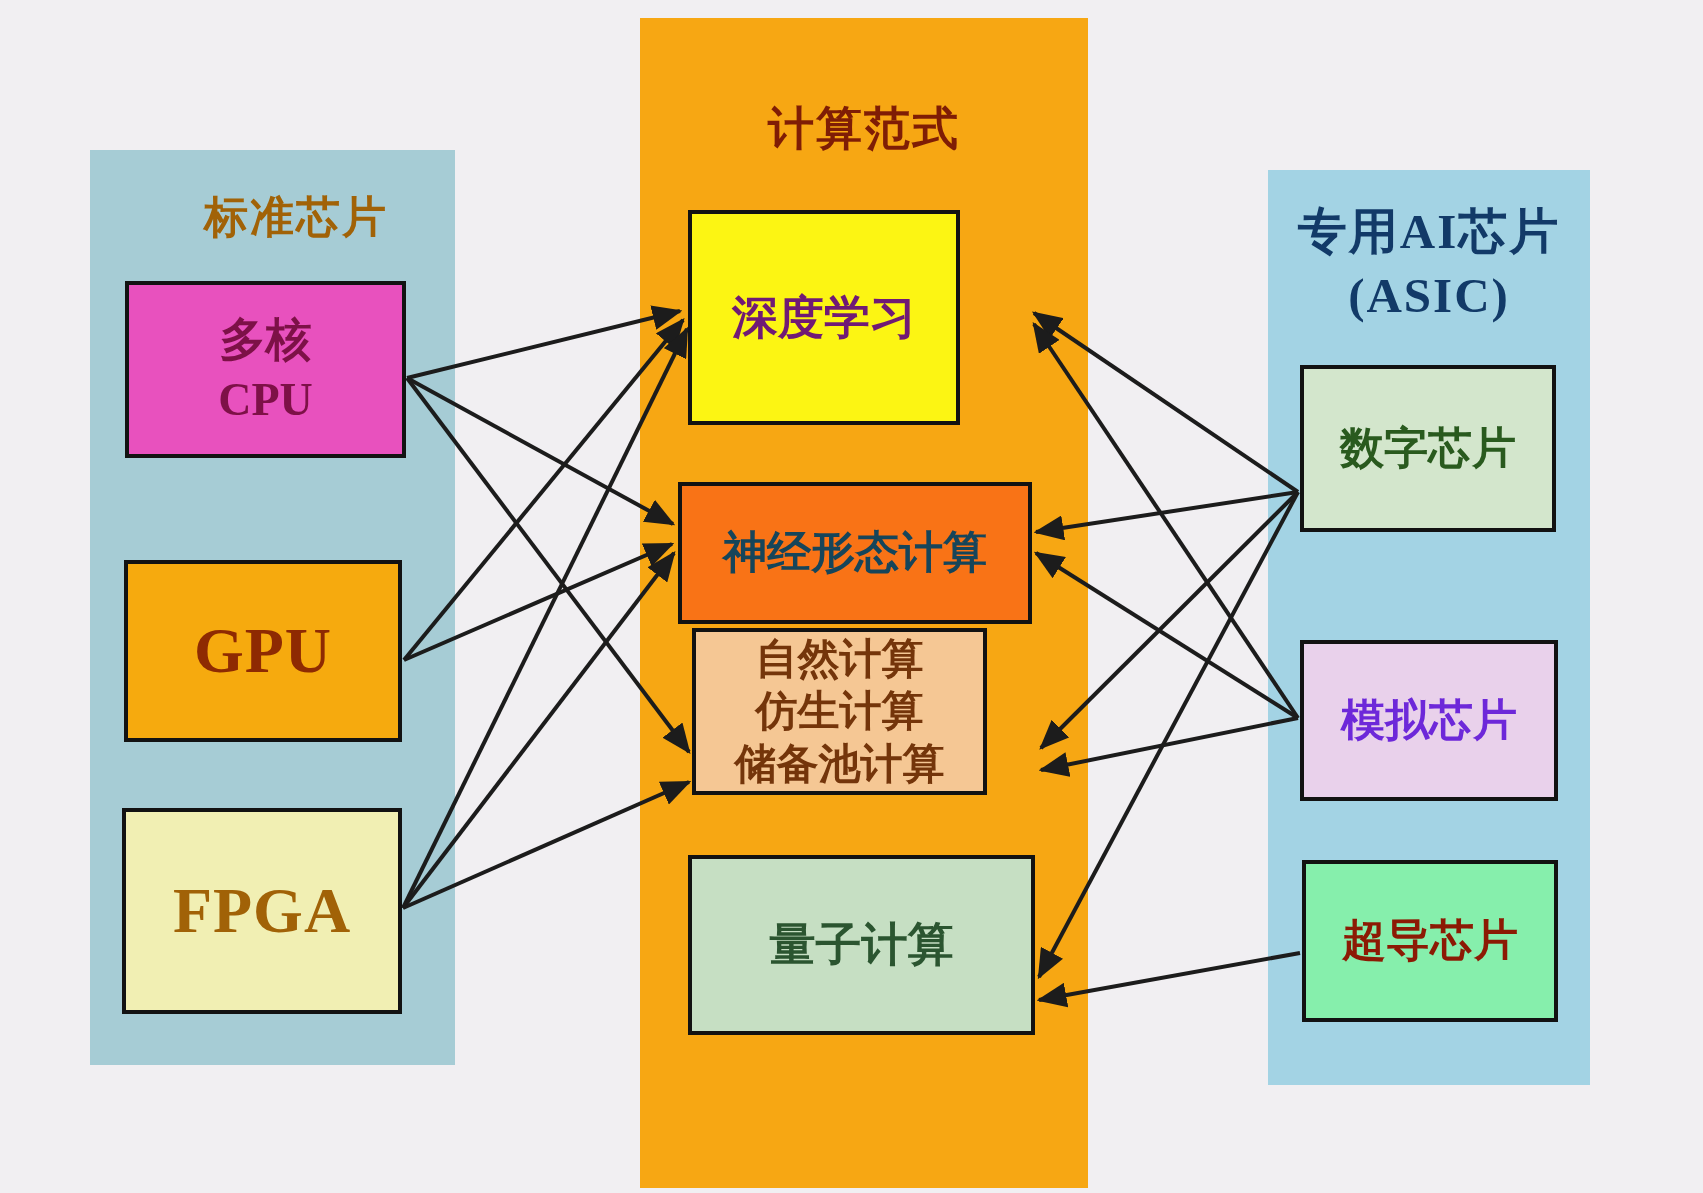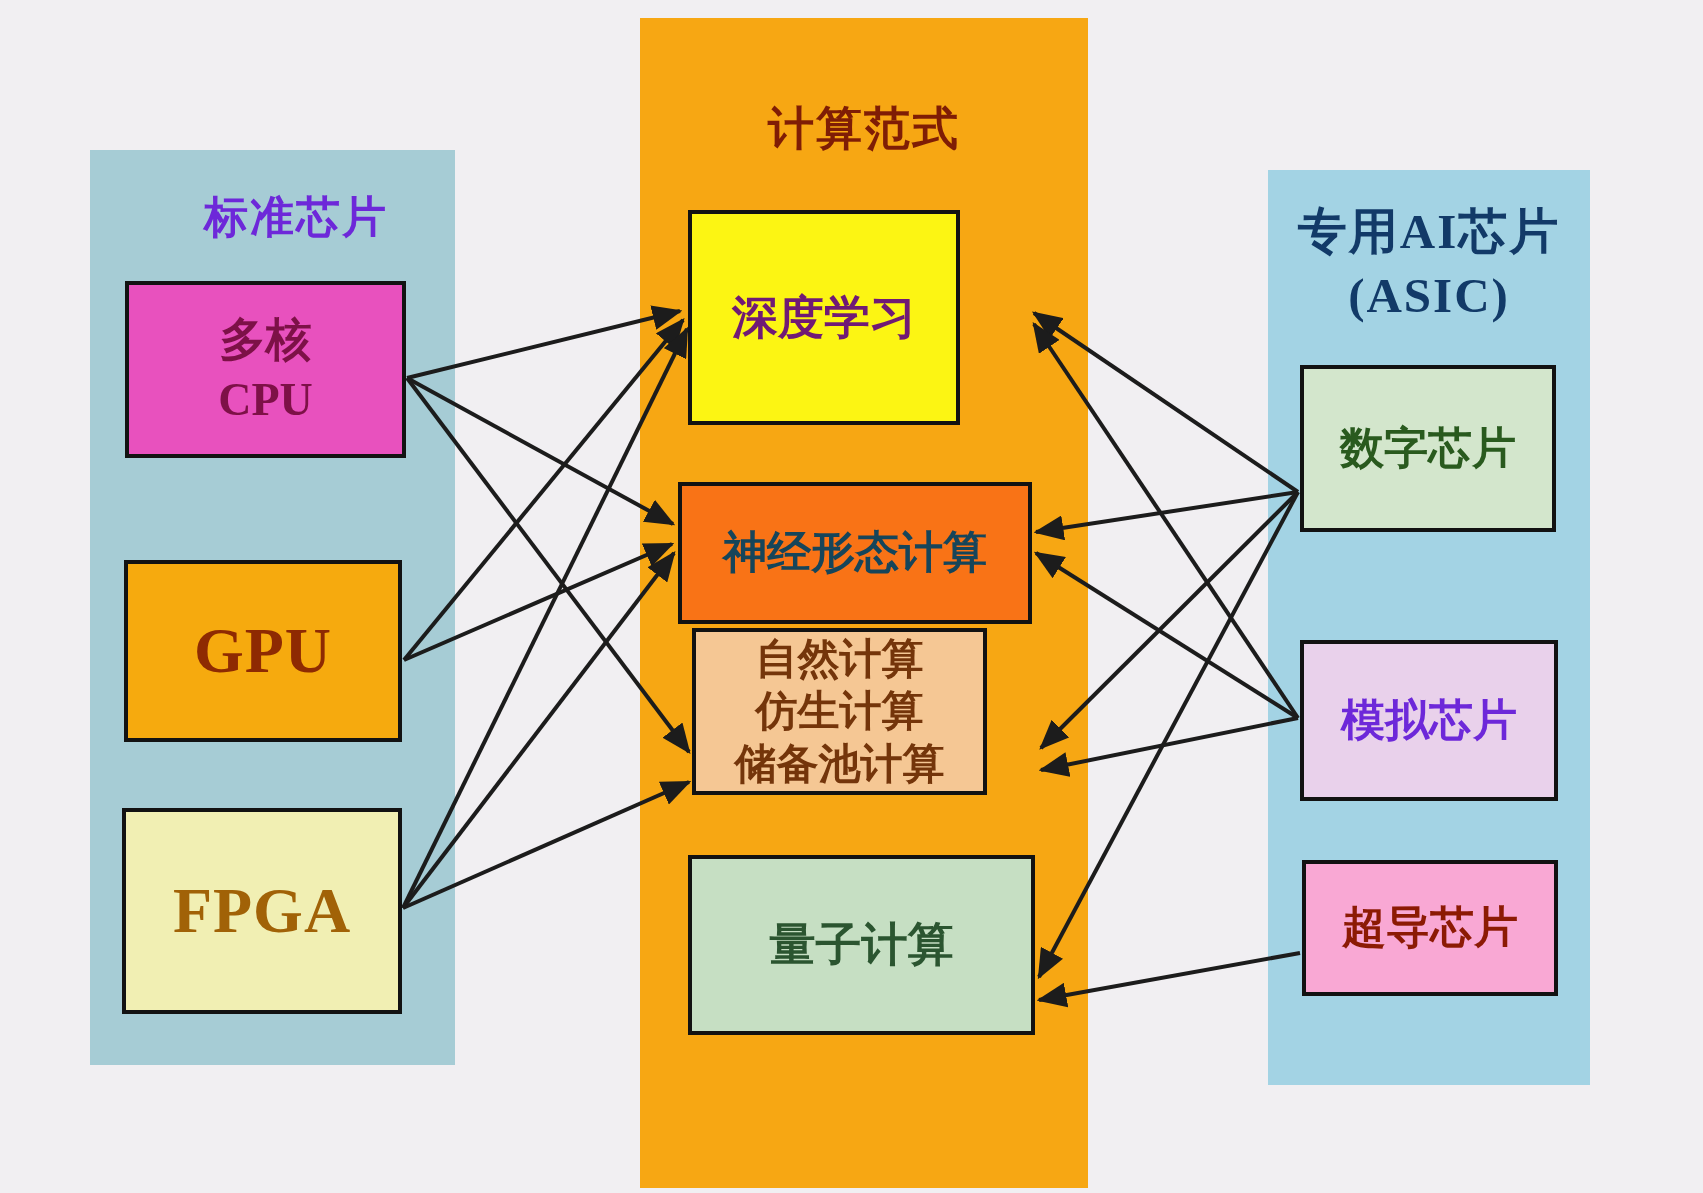--- a/index.html
+++ b/index.html
@@ -40,40 +40,40 @@
 </style>
 </head>
 <body>
 
 <div class="canvas" style="background: rgb(241, 239, 242);">
 
   <div class="panel" style="left: 90px; top: 150px; width: 365px; height: 915px; background: rgb(166, 204, 213);"></div>
   <div class="panel" style="left: 640px; top: 18px; width: 448px; height: 1170px; background: rgb(247, 167, 19);"></div>
   <div class="panel" style="left: 1268px; top: 170px; width: 322px; height: 915px; background: rgb(163, 211, 228);"></div>
 
-  <div class="panel-title cjk44" style="left: 90px; top: 188px; width: 412px; color: #6d28d9;">标准芯片</div>
+  <div class="panel-title cjk44" style="left: 90px; top: 188px; width: 412px; color: #a16207;">标准芯片</div>
   <div class="panel-title cjk46" style="left: 640px; top: 98px; width: 448px; color: rgb(127, 29, 5);">计算范式</div>
   <div class="panel-title" style="left: 1268px; top: 200px; width: 322px; font-size: 49px; line-height: 1.3; color: rgb(18, 58, 104);">专用AI芯片
 (ASIC)</div>
 
   <div class="node cjk46" style="left: 125px; top: 281px; width: 281px; height: 177px; background: rgb(232, 81, 190); color: rgb(125, 17, 71);">多核
 CPU</div>
   <div class="node latin46" style="left: 124px; top: 560px; width: 278px; height: 182px; background: rgb(246, 170, 14); color: rgb(142, 42, 2);">GPU</div>
   <div class="node latin46" style="left: 122px; top: 808px; width: 280px; height: 206px; background: rgb(241, 239, 179); color: #a16207;">FPGA</div>
 
   <div class="node cjk46" style="left: 688px; top: 210px; width: 272px; height: 215px; background: rgb(252, 245, 19); color: #701a75;">深度学习</div>
   <div class="node cjk44" style="left: 678px; top: 482px; width: 354px; height: 142px; background: #f97316; color: rgb(22, 69, 90);">神经形态计算</div>
   <div class="node" style="left: 692px; top: 628px; width: 295px; height: 167px; font-size: 42px; line-height: 1.25; background: rgb(245, 199, 148); color: rgb(116, 53, 10);">自然计算
 仿生计算
 储备池计算</div>
   <div class="node cjk46" style="left: 688px; top: 855px; width: 347px; height: 180px; background: rgb(198, 223, 195); color: rgb(43, 85, 48);">量子计算</div>
 
   <div class="node cjk44" style="left: 1300px; top: 365px; width: 256px; height: 167px; background: rgb(211, 230, 204); color: rgb(41, 90, 30);">数字芯片</div>
   <div class="node cjk44" style="left: 1300px; top: 640px; width: 258px; height: 161px; background: rgb(233, 209, 235); color: #6d28d9;">模拟芯片</div>
-  <div class="node cjk44" style="left: 1302px; top: 860px; width: 256px; height: 136px; background: #f9a8d4; color: rgb(140, 26, 4);">超导芯片</div>
+  <div class="node cjk44" style="left: 1302px; top: 860px; width: 256px; height: 162px; background: #86efac; color: rgb(140, 26, 4);">超导芯片</div>
 
   <svg id="arrow-layer" width="1703" height="1193" viewBox="0 0 1703 1193">
     <defs>
       <marker id="ah" viewBox="0 0 12 10" refX="11" refY="5" markerWidth="30" markerHeight="25" markerUnits="userSpaceOnUse" orient="auto">
         <path d="M0,0 L12,5 L0,10 Z" fill="#1c1c1c"></path>
       </marker>
     </defs>
     <g id="edge-group">
         <line x1="407" y1="378" x2="680" y2="311" stroke="#1c1c1c" stroke-width="4" marker-end="url(#ah)"></line>
         <line x1="407" y1="378" x2="673" y2="524" stroke="#1c1c1c" stroke-width="4" marker-end="url(#ah)"></line>

